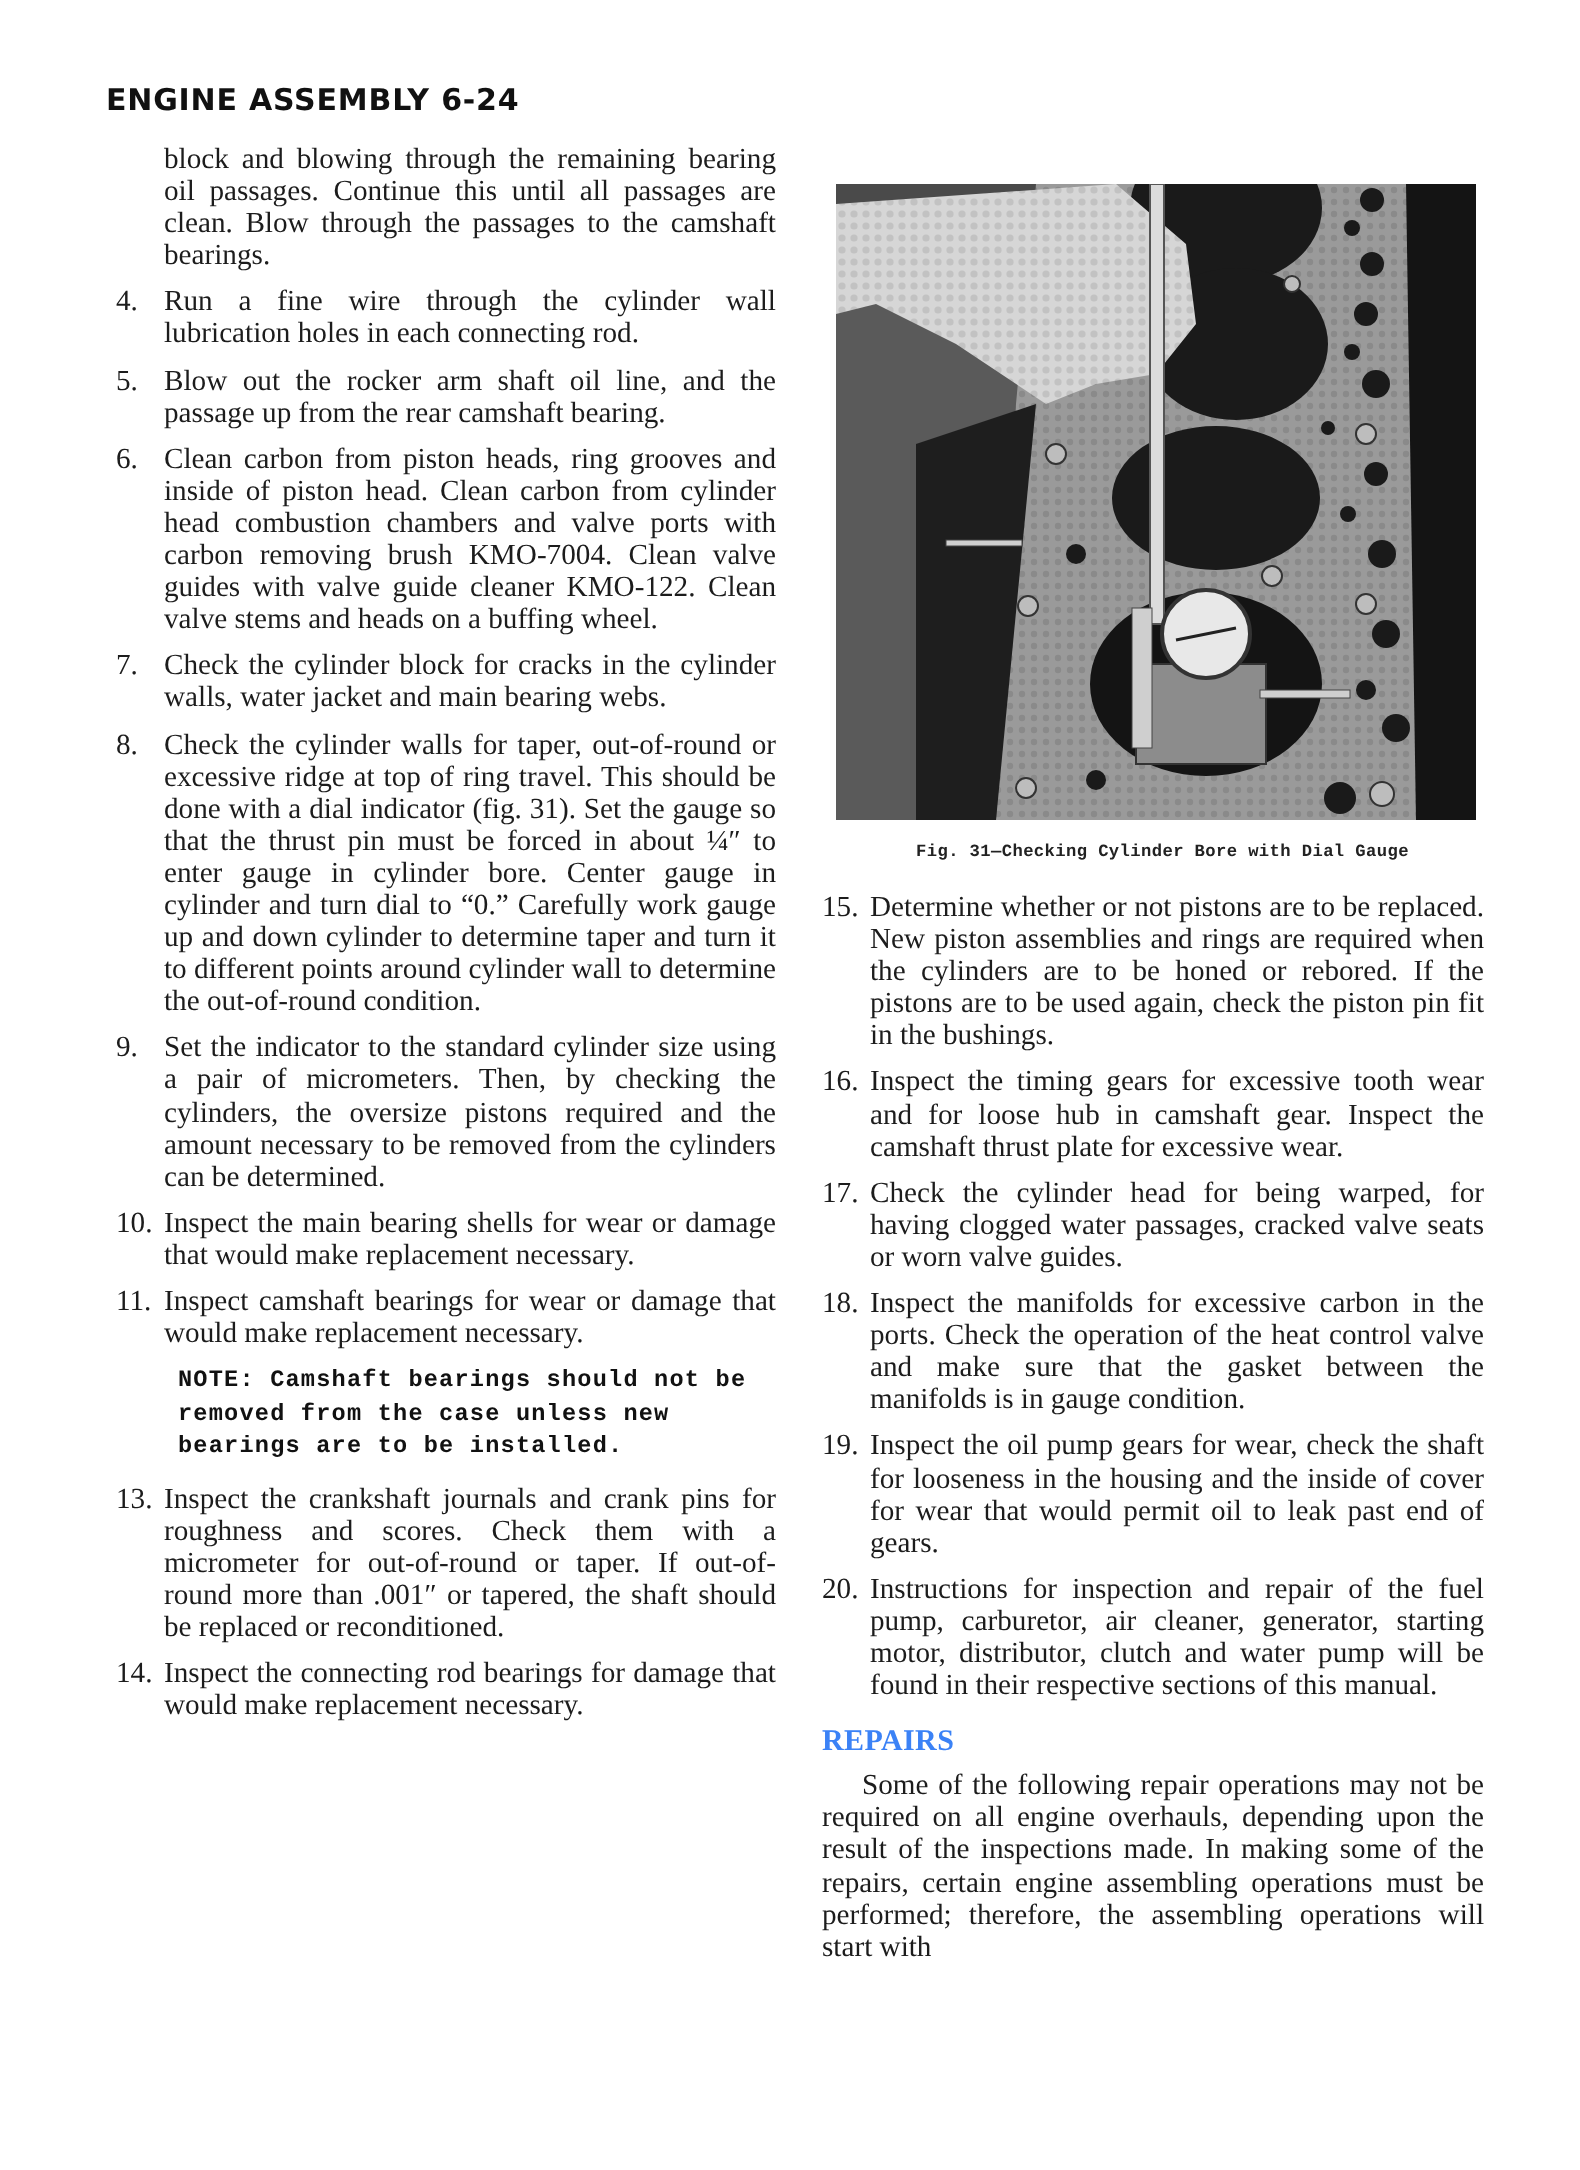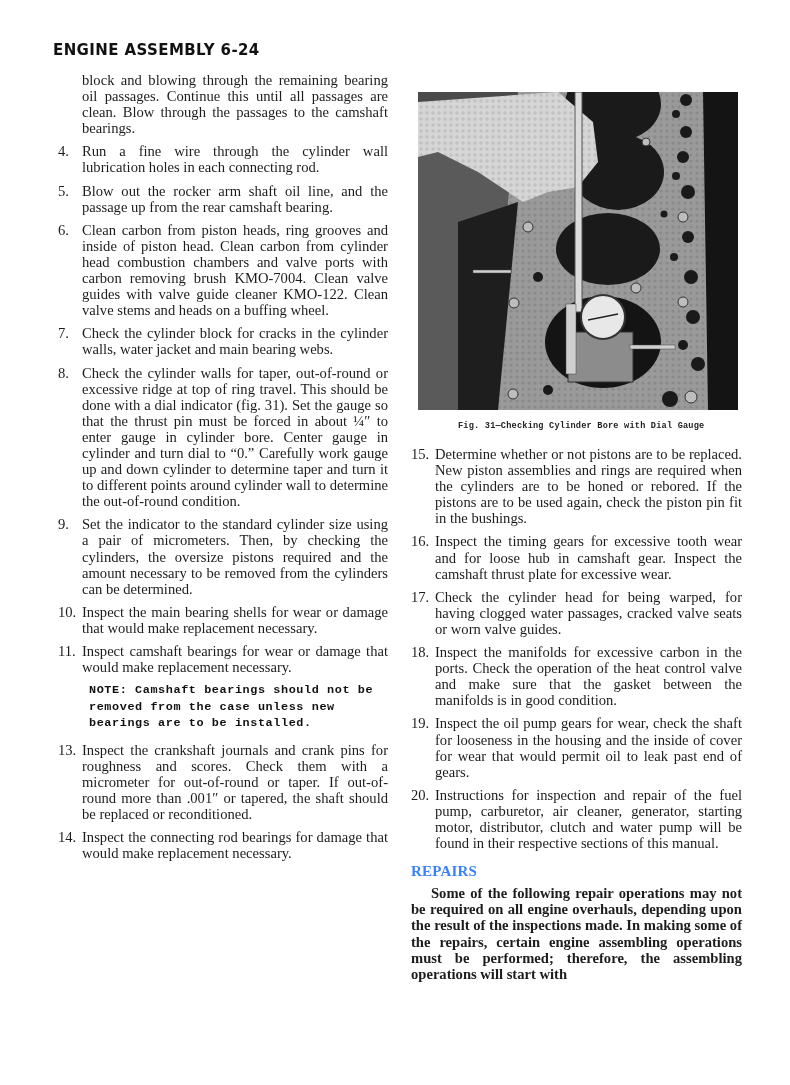--- a/index.html
+++ b/index.html
@@ -20,21 +20,21 @@
   .item .num { width: 24px; flex: 0 0 24px; text-align: left; }
   .item .txt { flex: 1; text-align: justify; }
   .note {
     font-family: Liberation Mono, monospace; font-weight: bold; font-size: 11.8px;
     line-height: 16.5px; letter-spacing: 0.6px; margin: 6px 0 10px 31px; color: #111;
   }
   .section-title {
     font-family: "Liberation Serif", serif; font-weight: bold; font-size: 15px;
     margin: 12px 0 6px 0; color: #3b82f6; letter-spacing: 0.2px;
   }
-  .body-para { text-indent: 20px; text-align: justify; margin: 0; font-weight: bold; }
+  .body-para { text-indent: 20px; text-align: justify; margin: 0; }
   .figure {
     position: absolute; left: 418px; top: 92px; width: 320px; height: 318px;
     background: #6e6e6e; overflow: hidden;
   }
   .caption {
     position: absolute; left: 458px; top: 421px;
     font-family: Liberation Mono, monospace; font-weight: bold; font-size: 8.6px;
     color: #222; letter-spacing: 0.2px;
   }
 </style>
@@ -172,21 +172,21 @@
       <div class="item">
         <span class="num">16.</span>
         <span class="txt">Inspect the timing gears for excessive tooth wear and for loose hub in camshaft gear. Inspect the camshaft thrust plate for excessive wear.</span>
       </div>
       <div class="item">
         <span class="num">17.</span>
         <span class="txt">Check the cylinder head for being warped, for having clogged water passages, cracked valve seats or worn valve guides.</span>
       </div>
       <div class="item">
         <span class="num">18.</span>
-        <span class="txt">Inspect the manifolds for excessive carbon in the ports. Check the operation of the heat control valve and make sure that the gasket between the manifolds is in good condition.</span>
+        <span class="txt">Inspect the manifolds for excessive carbon in the ports. Check the operation of the heat control valve and make sure that the gasket between the manifolds is in gauge condition.</span>
       </div>
       <div class="item">
         <span class="num">19.</span>
         <span class="txt">Inspect the oil pump gears for wear, check the shaft for looseness in the housing and the inside of cover for wear that would permit oil to leak past end of gears.</span>
       </div>
       <div class="item">
         <span class="num">20.</span>
         <span class="txt">Instructions for inspection and repair of the fuel pump, carburetor, air cleaner, generator, starting motor, distributor, clutch and water pump will be found in their respective sections of this manual.</span>
       </div>
     </div>

